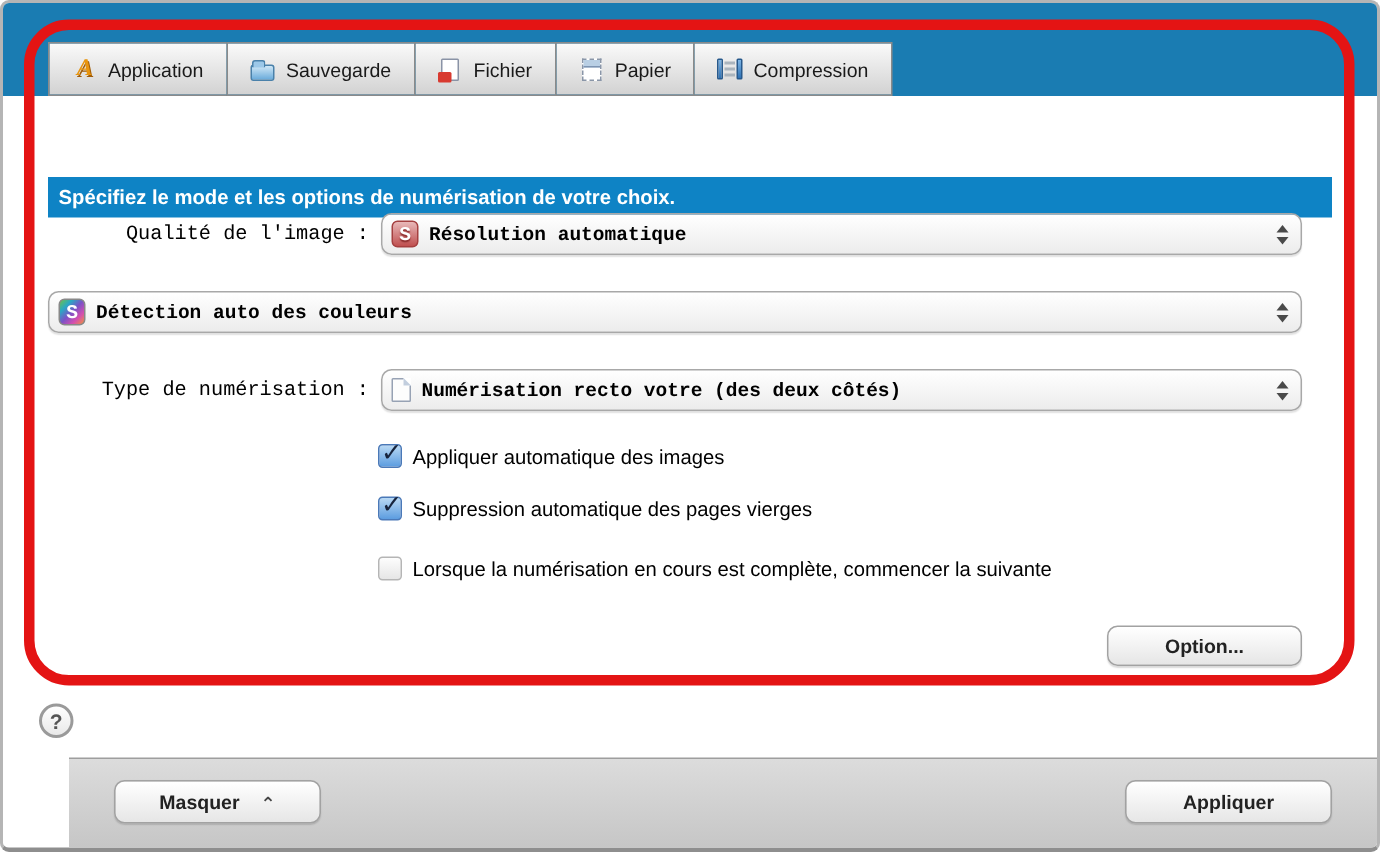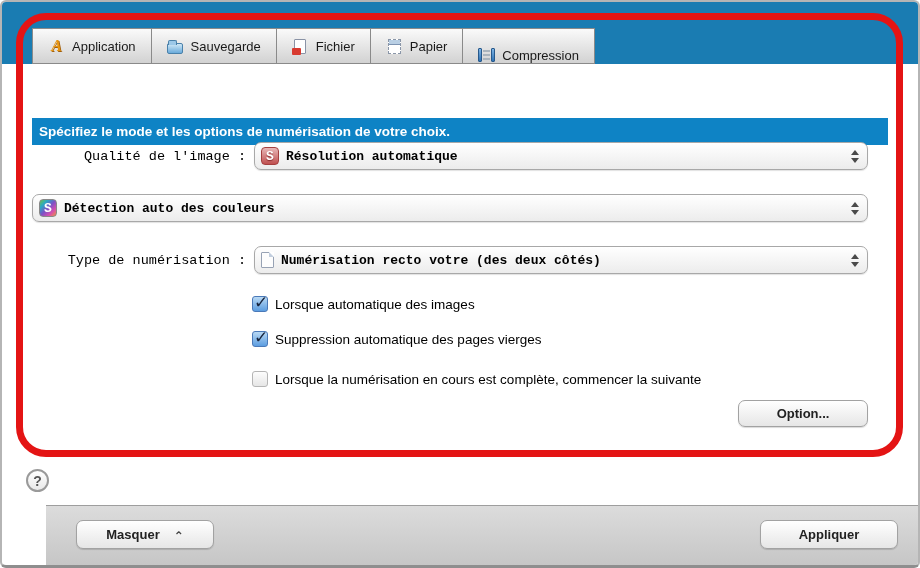--- a/index.html
+++ b/index.html
@@ -14,21 +14,21 @@
 
   
   .topbar{ position:absolute; left:0; top:0; right:0; height:62px; background:#1a7cb2; }
   .tabs{ position:absolute; left:30px; top:26px; height:36px; display:flex; }
   .tab{
     display:flex; align-items:center; gap:7px; padding:0 15px;
     background:linear-gradient(#fafafa,#d2d2d2);
     border:1px solid #8a8a8a; border-right:none;
     font-size:13px; color:#1a1a1a; cursor:default; white-space:nowrap;
   }
-  .tab:last-child{ border-right:1px solid #8a8a8a;align-items:flex-end; }
+  .tab:last-child{ border-right:1px solid #8a8a8a; }
   .tab.selected{ background:#fdfdfd; border-bottom-color:#fdfdfd; }
 
   .ticon{ width:17px; height:17px; position:relative; flex:0 0 auto; display:flex; align-items:center; justify-content:center; }
   
   .icon-app{ color:#e8950f; font-weight:bold; font-style:italic; font-family:"Liberation Serif",serif; font-size:16px; text-shadow:1px 1px 0 #a05c08; }
   
   .icon-folder{ width:16px; height:11px; margin-top:4px; background:linear-gradient(#cfe7f6,#6aabdb); border:1px solid #4a81aa; border-radius:2px; position:relative; }
   .icon-folder::before{ content:""; position:absolute; top:-4px; left:0; width:7px; height:4px; background:#9cc8e8; border:1px solid #4a81aa; border-bottom:none; border-radius:2px 2px 0 0; }
   
   .icon-checker{ width:16px; height:16px; border:1px solid #a82a2a; background:repeating-conic-gradient(#c42525 0% 25%, #ffffff 0% 50%) 0 0 / 8px 8px; }
@@ -83,39 +83,39 @@
   .cbox.off{ background:linear-gradient(#fdfdfd,#e6e6e6); border:1px solid #b5b5b5; }
   .cblabel{ font-size:13.5px; color:#000; }
 
   .btn{
     background:linear-gradient(#ffffff,#e6e6e6);
     border:1px solid #a2a2a2; border-radius:7px;
     font-size:13px; font-weight:bold; color:#222;
     display:flex; align-items:center; justify-content:center;
     box-shadow:0 1px 1px rgba(0,0,0,.15); cursor:default;
   }
-  .btn-option{ position:absolute; right:50px; top:336px; width:130px; height:27px; }
+  .btn-option{ position:absolute; right:50px; top:353px; width:130px; height:27px; }
 
   .helpbtn{
     position:absolute; left:24px; top:405px; width:23px; height:23px; border-radius:50%;
     border:2px solid #9a9a9a; background:linear-gradient(#fff,#e9e9e9);
     color:#555; font-weight:bold; font-size:14px;
     display:flex; align-items:center; justify-content:center;
   }
 
   
   .footer{
     position:absolute; left:0; right:0; bottom:0; height:60px;
     background:linear-gradient(#dcdcdc,#c6c6c6);
     border-top:1px solid #9e9e9e;
     margin-left:44px;
   }
   .btn-hide{ position:absolute; left:30px; top:14px; width:138px; height:29px; gap:14px; }
   .btn-hide .chev{ font-size:12px; color:#444; font-weight:bold; transform:translateY(1px); }
-  .btn-apply{ position:absolute; right:20px; top:14px; width:138px; height:29px; }
+  .btn-apply{ position:absolute; right:30px; top:14px; width:138px; height:29px; }
 
   
   .annotation{
     position:absolute; left:14px; top:11px; width:887px; height:444px;
     border:7px solid #e41414; border-radius:30px;
     pointer-events:none; z-index:50;
   }
 </style>
 </head>
 <body>
@@ -196,21 +196,21 @@
         <span class="pvalue">Numérisation recto votre (des deux côtés)</span>
         <span class="arrows">
             <i class="up"></i>
             <i class="dn"></i>
           </span>
       </div>
     </div>
 
     <div class="cbrow" style="top:231px;">
       <span class="cbox on"></span>
-      <span class="cblabel">Lorsque automatique des images</span>
+      <span class="cblabel">Appliquer automatique des images</span>
     </div>
     <div class="cbrow" style="top:266px;">
       <span class="cbox on"></span>
       <span class="cblabel">Suppression automatique des pages vierges</span>
     </div>
     <div class="cbrow" style="top:305px;align-items:flex-end;">
       <span class="cbox off"></span>
       <span class="cblabel">Lorsque la numérisation en cours est complète, commencer la suivante</span>
     </div>
 

